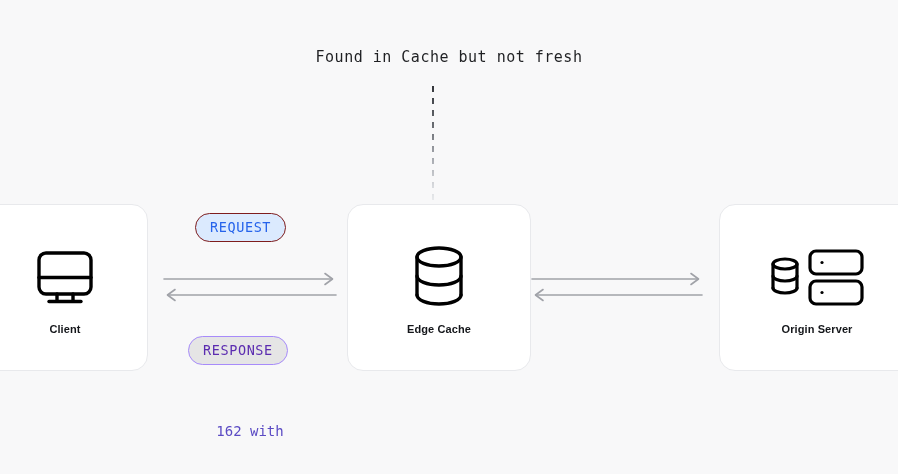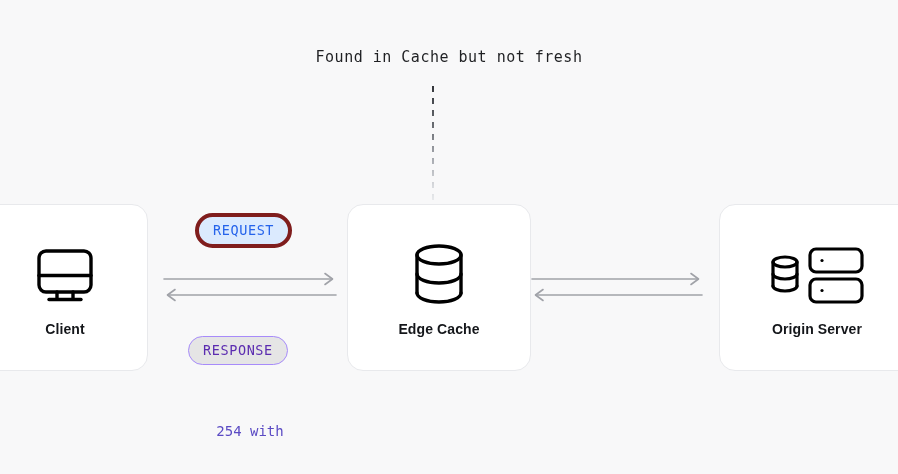--- a/index.html
+++ b/index.html
@@ -68,21 +68,21 @@
   .node-origin  { left: 719px; width: 196px; }
 
   .node-icon {
     height: 74px;
     display: flex;
     align-items: center;
     justify-content: center;
     margin-bottom: 8px;
   }
   .node-label {
-    font-size: 14px;
+    font-size: 11px;
     font-weight: bold;
     color: #14161a;
     letter-spacing: 0.1px;
   }
 
   
   .arrows {
     position: absolute;
     top: 266px;
     height: 36px;
@@ -99,21 +99,21 @@
     font-family: "DejaVu Sans Mono", "Liberation Mono", monospace;
     font-size: 13.5px;
     letter-spacing: 0.6px;
     white-space: nowrap;
     box-sizing: border-box;
   }
   .badge-request {
     left: 195px;
     top: 213px;
     background: #dbeafe;
-    border: 4px solid #7f1d1d;
+    border: 1px solid #7f1d1d;
     color: #2563eb;
   }
   .badge-response {
     left: 188px;
     top: 336px;
     background: #e5e5e5;
     border: 1px solid #a78bfa;
     color: #5b2cb0;
   }
 
@@ -210,17 +210,17 @@
         <polyline points="13,23.5 5.5,29 13,34.5" fill="none"></polyline>
       </g>
     </svg>
   </div>
 
   <div class="badge badge-request">REQUEST</div>
 
   <div class="badge badge-response">RESPONSE</div>
 
   <div class="response-note">
-    <div>254 with</div>
+    <div>162 with</div>
     
   </div>
 
 </div>
 
 </body></html>

